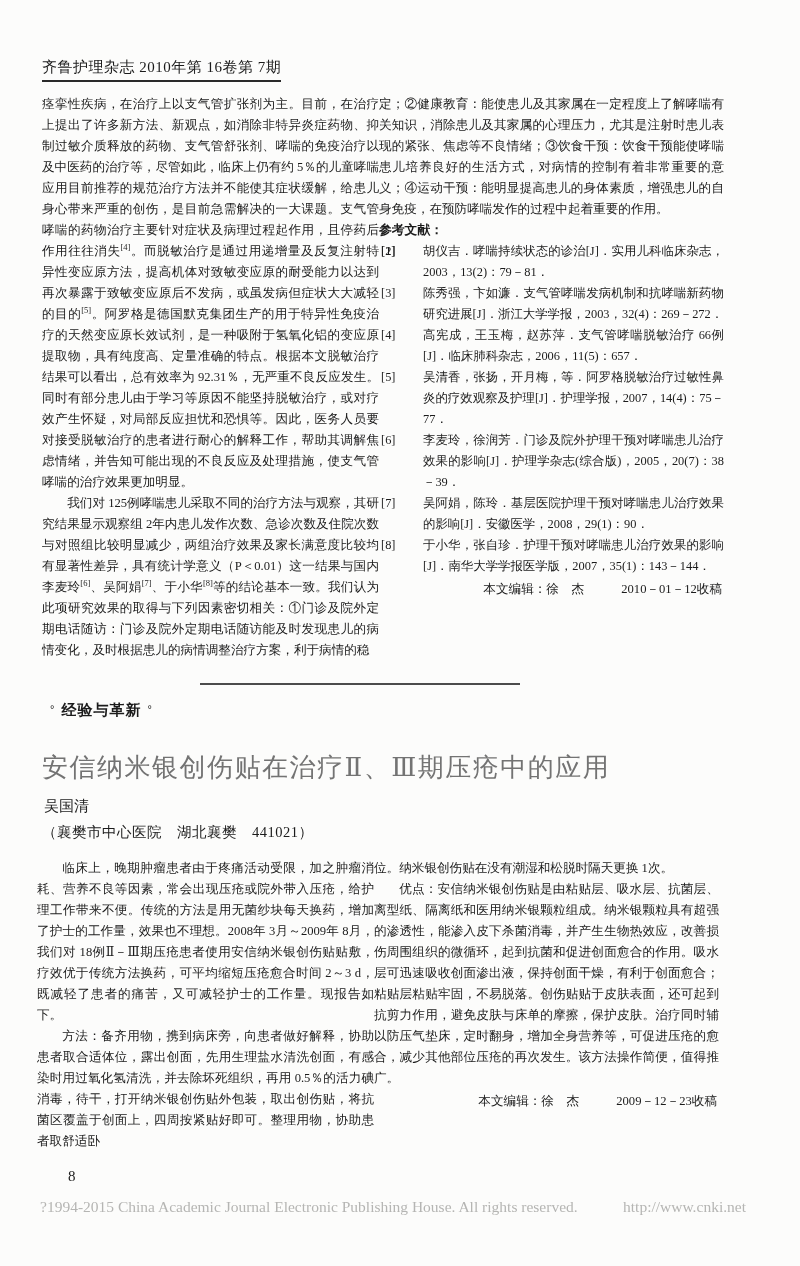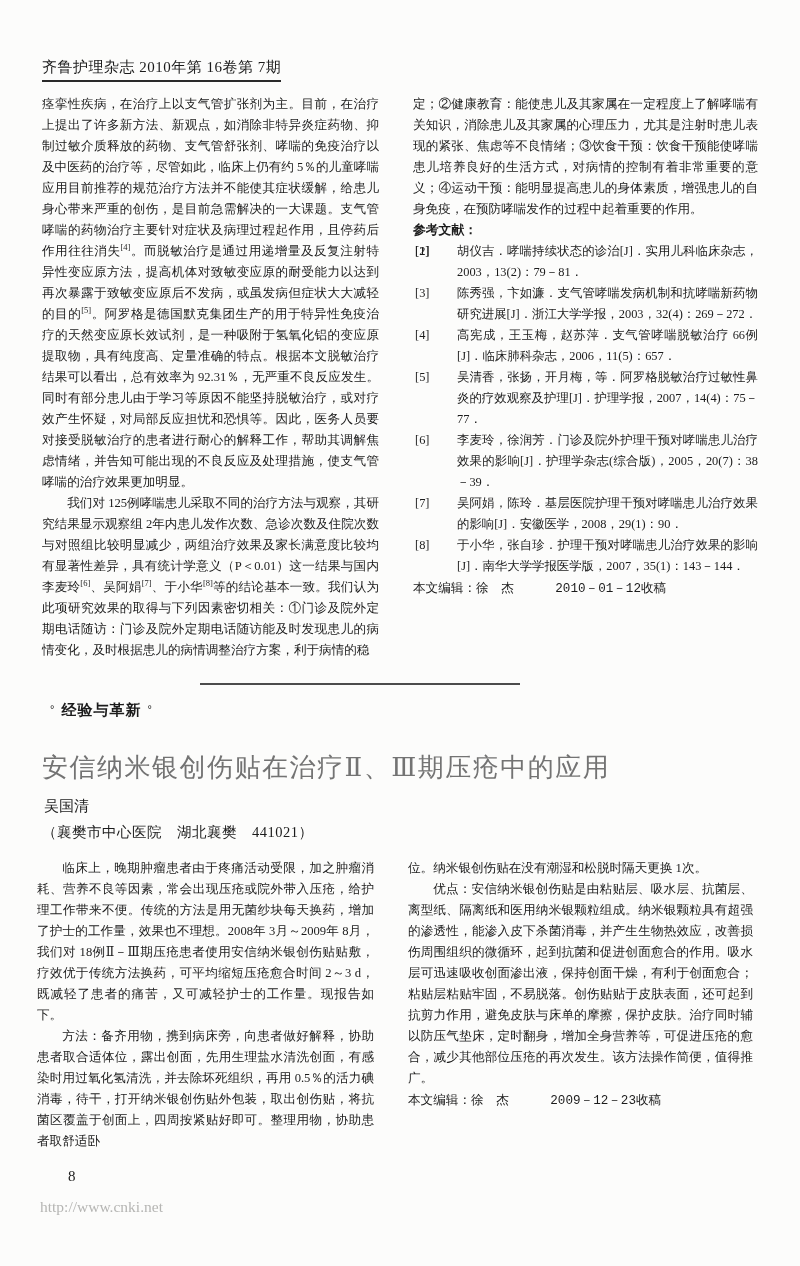--- a/index.html
+++ b/index.html
@@ -19,21 +19,20 @@
     font-size:15px;
     letter-spacing:.5px;
     border-bottom:2px solid #2a2a2a;
     padding-bottom:3px;
   }
   
   .columns{
     display:flex;
     padding:0 42px;
     margin-top:12px;
-    gap:34px;
   }
   .col-left{width:337px;flex:none;}
   .col-right{width:345px;flex:none;}
   .bodytext{
     font-size:12.6px;
     line-height:21px;
     text-align:justify;
     text-justify:inter-ideograph;
   }
   .bodytext p{margin:0;}
@@ -50,24 +49,23 @@
     position:relative;
     padding-left:44px;
     font-size:12.4px;
     line-height:21px;
     text-align:justify;
   }
   .ref-num{position:absolute;left:2px;top:0;}
   .editor-line{
     font-size:12.6px;
     line-height:21px;
-    text-align:left;
+    text-align:right;
     margin-top:2px;
     padding-right:2px;
-    font-family:Liberation Mono, monospace;
   }
   .editor-line .ed-date{margin-left:34px;}
   
   .divider{
     height:2px;
     background:#4c4c4c;
     width:320px;
     margin:22px 0 0 200px;
   }
   .section-label{
@@ -169,16 +167,17 @@
       <div class="editor-line">
         <span class="ed-label">本文编辑：徐　杰</span>
         <span class="ed-date">2009－12－23收稿</span>
       </div>
     </div>
   </div>
 
   <div class="page-number">8</div>
 
   <div class="footer">
+    <span>?1994-2015 China Academic Journal Electronic Publishing House. All rights reserved.</span>
     <span>http://www.cnki.net</span>
   </div>
 
 </div>
 
 </body></html>

